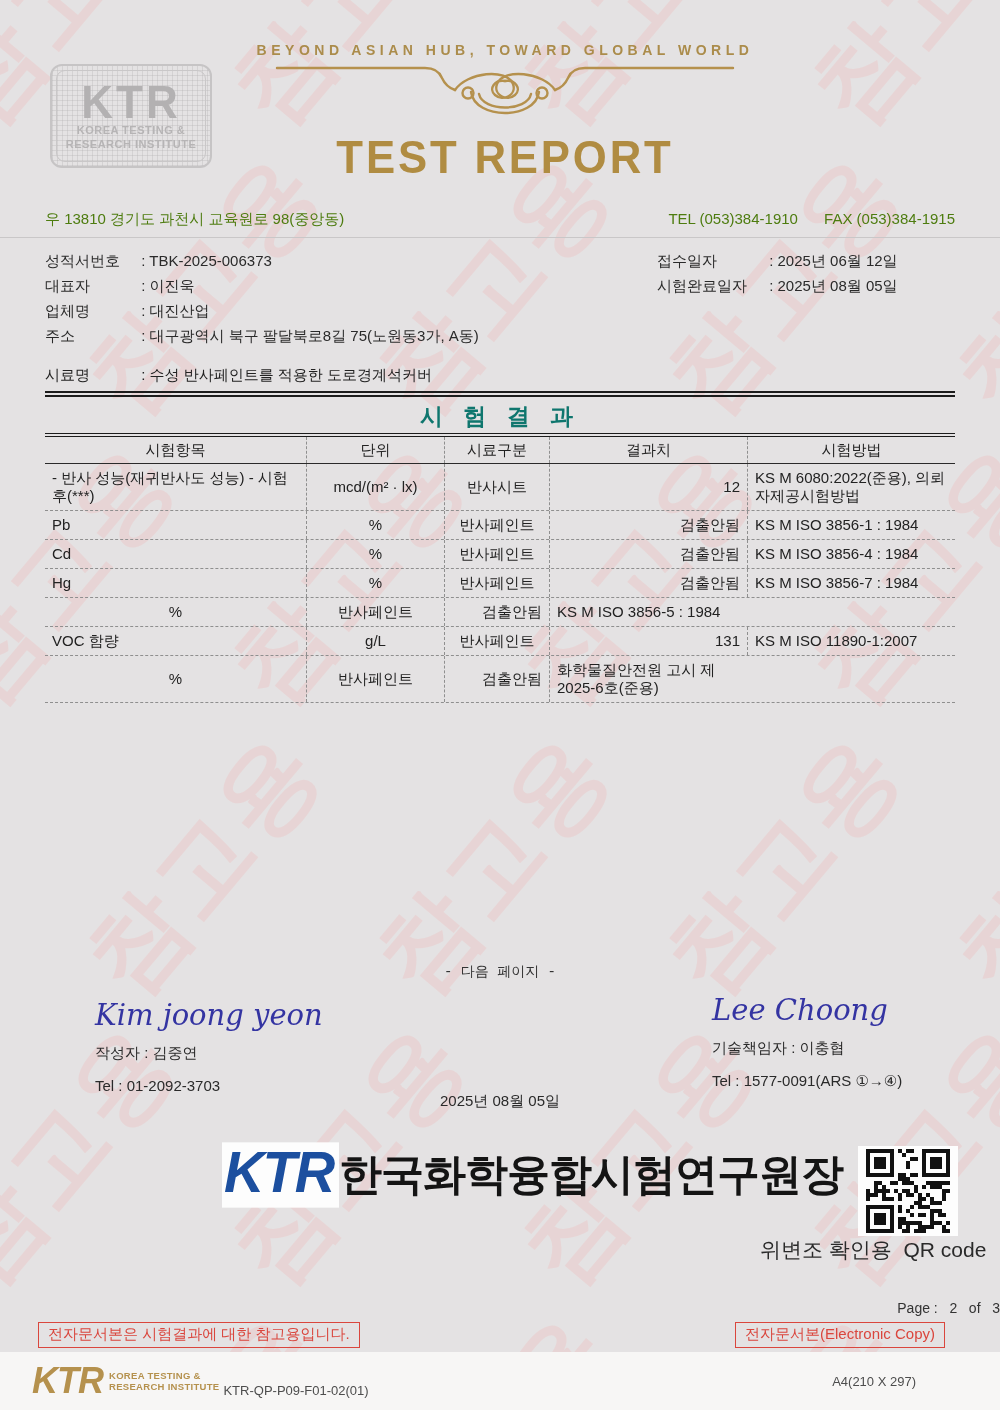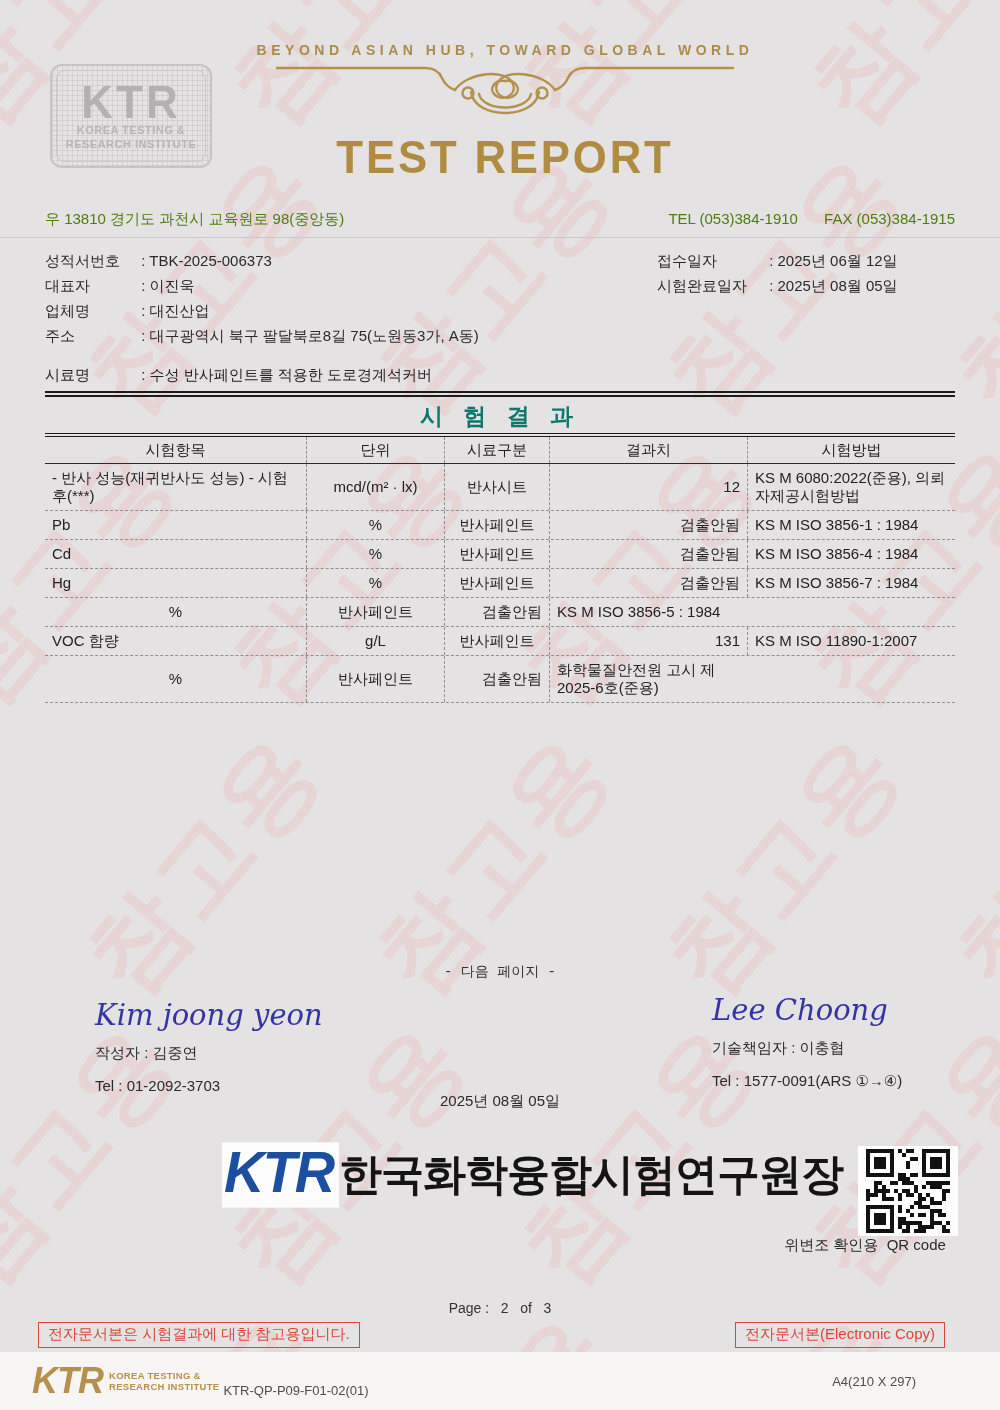--- a/index.html
+++ b/index.html
@@ -64,23 +64,23 @@
   .sig-block-r { position:absolute; left:703px; top:993px;margin-left:9px; }
   .sig-name { margin-top:12px; font-size:15px; color:#2a2a2a; }
   .sig-tel { margin-top:14px; font-size:15px; color:#2a2a2a; }
   .center-date { position:absolute; left:0; right:0; top:1092px; text-align:center; font-size:15px; color:#2a2a2a; }
 
   .org-row { position:absolute; left:222px; top:1143px; display:flex; align-items:center; }
   .org-ktr { background:#fdfdfd; color:#1c4f9f; font-weight:bold; font-style:italic; font-size:56px; line-height:1; padding:2px 6px 6px 2px; letter-spacing:-2px; transform:scaleY(1.02); }
   .org-name { font-size:43px; font-weight:bold; color:#141414; letter-spacing:-1px; white-space:nowrap; }
 
   .qr-box { position:absolute; left:858px; top:1146px; width:100px; height:90px; background:#fdfdfd; display:flex; align-items:center; justify-content:center; }
-  .qr-caption { position:absolute; left:760px; top:1236px; width:210px; text-align:center; font-size:15px; color:#2a2a2a; white-space:pre; }
-
-  .page-line { position:absolute; left:0; right:0; top:1300px; text-align:center; font-size:14px; color:#333; white-space:pre; }
+  .qr-caption { position:absolute; left:760px; top:1236px; width:210px; text-align:center; font-size:21px; color:#2a2a2a; white-space:pre; }
+
+  .page-line { position:absolute; left:0; right:0; top:1300px; text-align:right; font-size:14px; color:#333; white-space:pre; }
   .notice { position:absolute; top:1322px; border:1.5px solid #da463d; color:#da463d; font-size:15px; padding:2px 9px 3px; white-space:nowrap; background:transparent; }
   .notice-l { left:38px; }
   .notice-r { right:55px; }
 
   .bottom-strip { position:absolute; left:0; right:0; bottom:0; height:58px; background:#f7f6f5; display:flex; align-items:center; }
   .bs-ktr { font-size:36px; font-weight:bold; font-style:italic; color:#b5914d; letter-spacing:-1px; margin-left:32px; line-height:1; }
   .bs-lines { margin-left:6px; }
   .bs-line { font-size:9.5px; font-weight:bold; color:#b5914d; letter-spacing:.3px; line-height:1.2; }
   .bs-doc { font-size:13px; color:#4d4d4d; margin-left:4px; align-self:flex-end; margin-bottom:12px; }
   .bs-paper { font-size:13px; color:#4d4d4d; margin-left:auto; margin-right:84px; }

